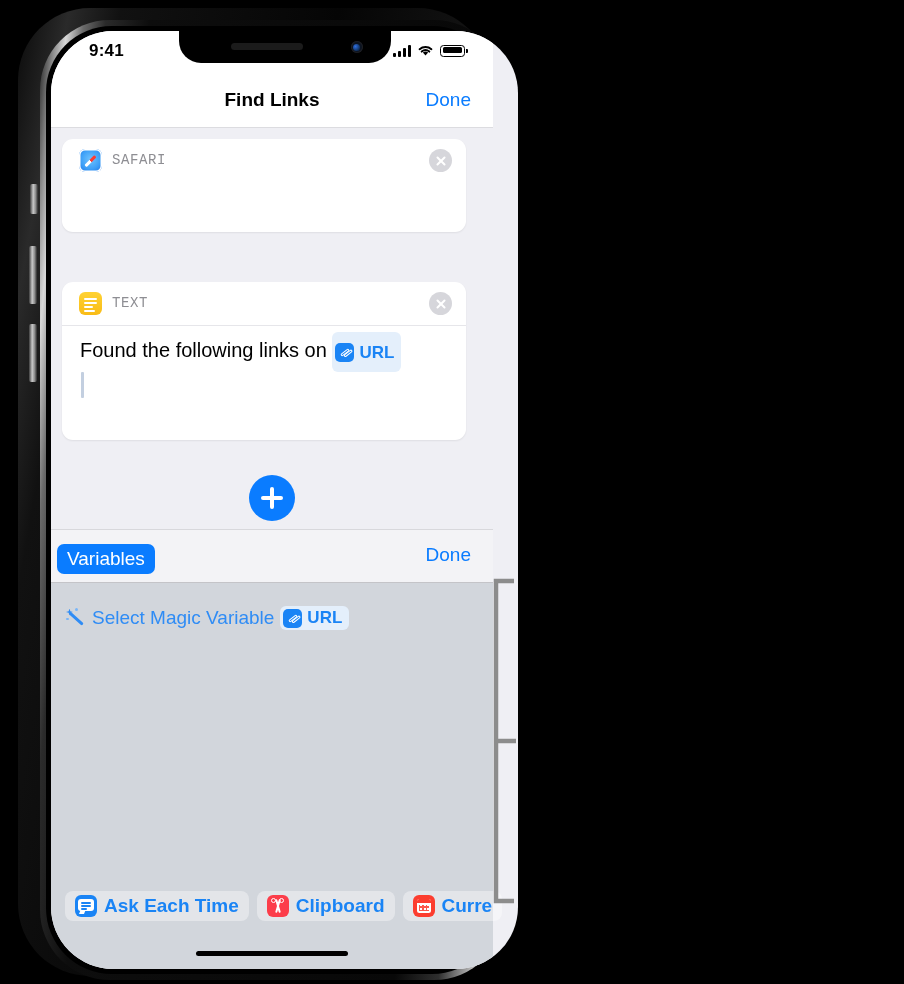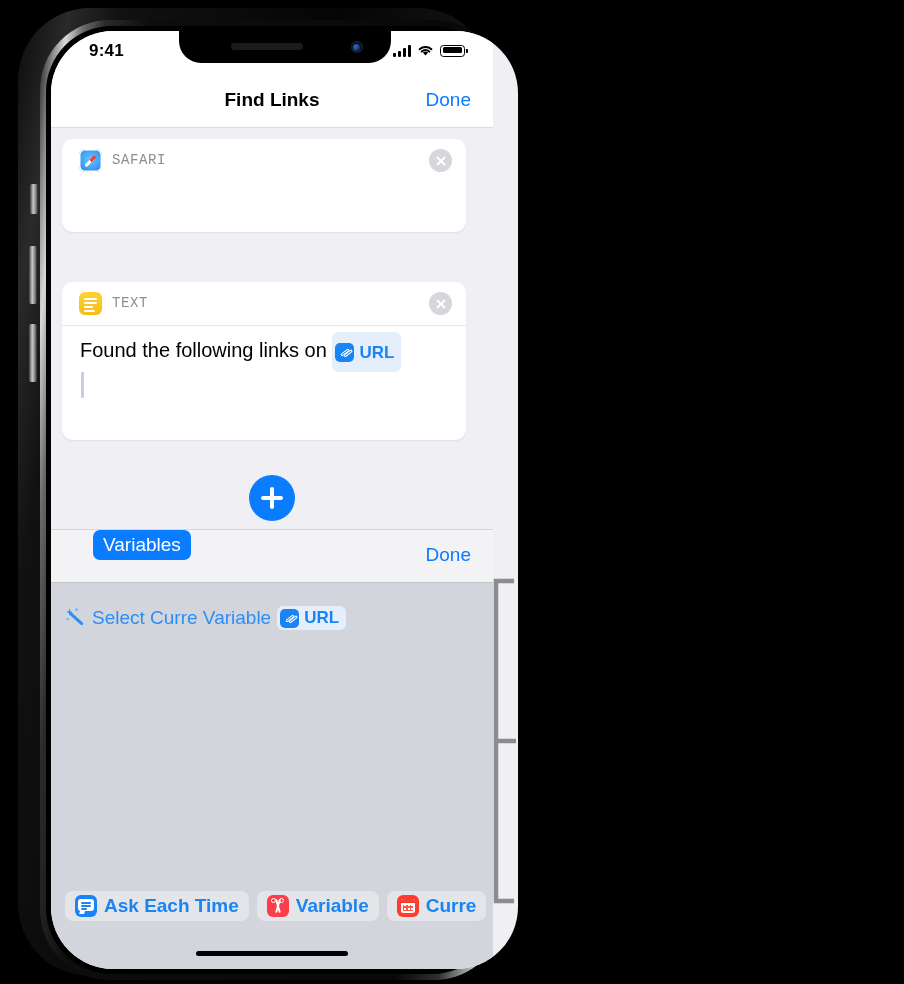--- a/index.html
+++ b/index.html
@@ -387,27 +387,26 @@
     width: 442px;
     height: 52px;
     background: #f3f3f6;
     border-top: 0.5px solid #d8d8dc;
     border-bottom: 0.5px solid #c4c4c8;
     z-index: 10;
   }
   .acc-variables {
     position: absolute;
     left: 6px;
-    top: 0;
+    top: 14px;
     background: #0a7cff;
     color: #fff;
     font-size: 19px;
     border-radius: 7px;
     padding: 4px 10px;
-    margin-left: 36px;
   }
   .acc-done {
     position: absolute;
     right: 22px;
     top: 14px;
     font-size: 19px;
     color: #0a7cff;
     font-weight: 500;
   }
 
@@ -715,21 +714,21 @@
 
     <div class="varpanel">
 
       <div class="var-row row-magic">
         <span class="wand">
           <span class="stick"></span>
             <span class="tip"></span>
           <span class="spark1"></span>
             <span class="spark2"></span>
         </span>
-        <span class="magic-label">Select Curre Variable</span>
+        <span class="magic-label">Select Magic Variable</span>
         <span class="tok-var">
           <span class="badge"></span><span class="vname">URL</span>
         </span>
       </div>
 
 
       <div class="var-bottom">
         <span class="sugg">
           <span class="sq-icon ic-ask">
               <i></i>
@@ -738,21 +737,21 @@
             </span>
           <span class="sugg-label">Ask Each Time</span>
         </span>
         <span class="sugg">
           <span class="sq-icon ic-clip">
             <span class="blade"></span>
               <span class="blade"></span>
               <span class="ring"></span>
               <span class="ring"></span>
           </span>
-          <span class="sugg-label">Variable</span>
+          <span class="sugg-label">Clipboard</span>
         </span>
         <span class="sugg">
           <span class="sq-icon ic-date">
             <span class="sheet"></span>
               <span class="bar"></span>
               <span class="grid"></span>
           </span>
           <span class="sugg-label">Curre</span>
         </span>
       </div>

